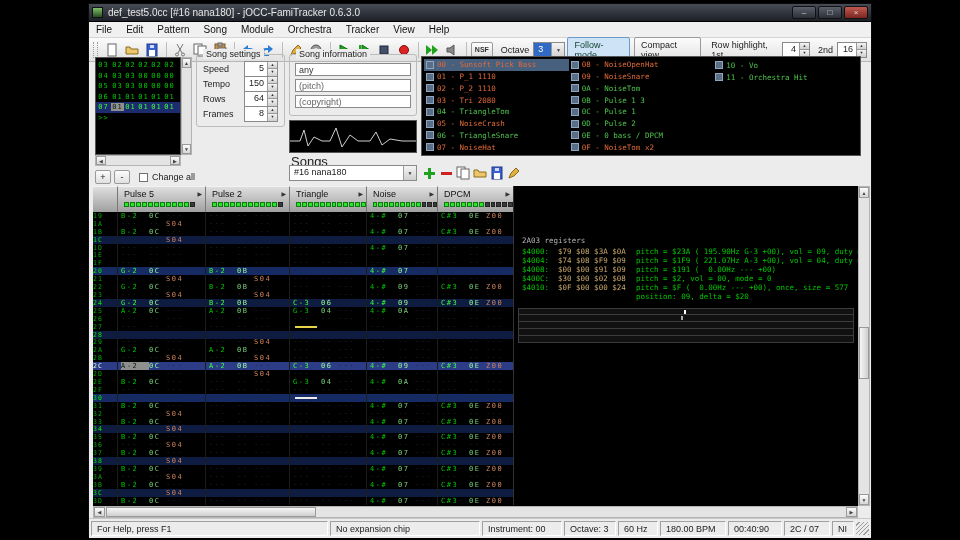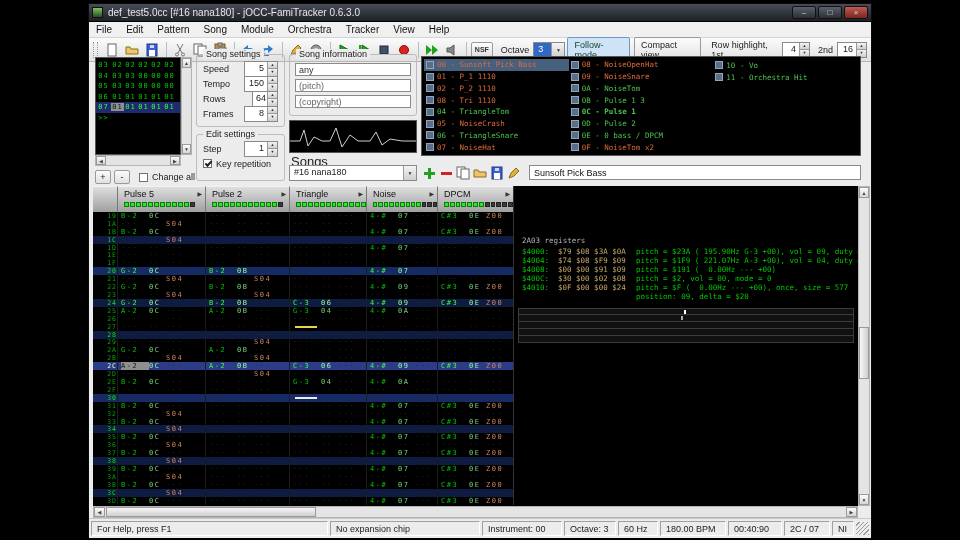--- a/index.html
+++ b/index.html
@@ -87,21 +87,21 @@
   .headers{position:absolute;left:24px;top:0;height:26px;display:flex}
   .ch-header{position:relative;height:26px;background:linear-gradient(#dedede,#a0a0a0);border-left:1px solid #787878;border-top:1px solid #f2f2f2;padding:2px 0 0 6px}
   .ch-name{font-size:9px;color:#111}
   .ch-meter{display:flex;gap:1px;margin-top:3px}
   .m{width:5px;height:5px;background:#3a3a3a;border:1px solid #222}
   .m.lit{background:#2ce62c;border-color:#0c7c0c}
   .ch-arrow{position:absolute;right:3px;top:3px;font-size:6px;color:#333}
   .w0{width:88px}.w1{width:84px}.w2{width:77px}.w3{width:71px}.w4{width:76px}
   .rows{position:absolute;left:0;top:26px;width:420px;height:293px}
   .p-row{display:flex;height:7.92px;align-items:center}
-  .p-num{width:24px;text-align:right;color:#00a800;font-family:"DejaVu Sans Mono",monospace;font-size:6.5px;letter-spacing:1px}
+  .p-num{width:24px;text-align:left;color:#00a800;font-family:"DejaVu Sans Mono",monospace;font-size:6.5px;letter-spacing:1px}
   .p-cell{height:100%;display:flex;align-items:center;overflow:hidden;border-left:1px solid #1c1c1c;padding-left:3px;font-family:"DejaVu Sans Mono",monospace;font-size:7px}
   .c0{width:88px}.c1{width:84px}.c2{width:77px}.c3{width:71px}.c4{width:76px}
   .nt{width:28px;color:#00c800;letter-spacing:1.5px;overflow:hidden;flex:none}
   .in{width:17px;color:#7ad27a;letter-spacing:1.5px;overflow:hidden;flex:none}
   .ef{width:26px;color:#d0845c;letter-spacing:1.5px;overflow:hidden;flex:none}
   .hl1{background:#0f1c42}.hl2{background:#162a63}.cur{background:#2c3c86}
   .hl1 .nt,.hl2 .nt,.cur .nt{color:#3cff3c}
   .hl1 .in,.hl2 .in,.cur .in{color:#9aff9a}
   .hl1 .p-num,.hl2 .p-num{color:#00e800}
   .cur .p-num{color:#d6ffd6}
@@ -377,59 +377,40 @@
               <div class="spin-field" style="width:22px">150</div>
               <div class="spin-btns">
                 <div class="spin-b">▲</div>
                 <div class="spin-b">▼</div>
               </div>
             </div>
           </div>
         <div class="fieldrow">
             <span class="lbl">Rows</span>
           <div class="spinner">
-              <div class="spin-field" style="width:14px">64</div>
+              <div class="spin-field" style="width:22px">64</div>
               <div class="spin-btns">
                 <div class="spin-b">▲</div>
                 <div class="spin-b">▼</div>
               </div>
             </div>
           </div>
         <div class="fieldrow">
             <span class="lbl">Frames</span>
           <div class="spinner">
               <div class="spin-field" style="width:22px">8</div>
               <div class="spin-btns">
                 <div class="spin-b">▲</div>
                 <div class="spin-b">▼</div>
               </div>
             </div>
           </div>
       </div>
     </div>
 
-    <div class="group" style="left:107px;top:130px;width:89px;height:47px">
-      <div class="group-label">Edit settings</div>
-      <div style="padding-top:6px">
-        <div class="fieldrow">
-            <span class="lbl">Step</span>
-          <div class="spinner">
-              <div class="spin-field" style="width:22px">1</div>
-              <div class="spin-btns">
-                <div class="spin-b">▲</div>
-                <div class="spin-b">▼</div>
-              </div>
-            </div>
-          </div>
-        <div class="fieldrow" style="justify-content:flex-start;gap:4px">
-          <div class="checkbox checked"></div>
-          <span class="cb-lbl">Key repetition</span>
-        </div>
-      </div>
-    </div>
 
     <div class="group" style="left:200px;top:50px;width:128px;height:62px">
       <div class="group-label">Song information</div>
       <div style="padding:8px 5px 0 5px;display:flex;flex-direction:column;gap:3px">
         <div class="txt" style="height:13px">any</div>
         <div class="txt" style="height:13px;color:#666">(pitch)</div>
         <div class="txt" style="height:13px;color:#666">(copyright)</div>
       </div>
     </div>
     <div class="waveform">
@@ -452,21 +433,21 @@
           <div class="inst-item">
             <span class="inst-chip"></span>
             <span style="color: rgb(224, 106, 58);">01 - P_1 1110</span>
           </div>
           <div class="inst-item">
             <span class="inst-chip"></span>
             <span style="color: rgb(224, 106, 58);">02 - P_2 1110</span>
           </div>
           <div class="inst-item">
             <span class="inst-chip"></span>
-            <span style="color: rgb(224, 106, 58);">08 - Tri 1110</span>
+            <span style="color: rgb(224, 106, 58);">03 - Tri 2080</span>
           </div>
           <div class="inst-item">
             <span class="inst-chip"></span>
             <span style="color: rgb(78, 196, 78);">04 - TriangleTom</span>
           </div>
           <div class="inst-item">
             <span class="inst-chip"></span>
             <span style="color: rgb(224, 106, 58);">05 - NoiseCrash</span>
           </div>
           <div class="inst-item">
@@ -490,21 +471,21 @@
           <div class="inst-item">
             <span class="inst-chip"></span>
             <span style="color: rgb(78, 196, 78);">0A - NoiseTom</span>
           </div>
           <div class="inst-item">
             <span class="inst-chip"></span>
             <span style="color: rgb(78, 196, 78);">0B - Pulse 1 3</span>
           </div>
           <div class="inst-item">
             <span class="inst-chip"></span>
-            <span style="color: rgb(78, 196, 78); font-weight: bold;">0C - Pulse 1</span>
+            <span style="color: rgb(78, 196, 78);">0C - Pulse 1</span>
           </div>
           <div class="inst-item">
             <span class="inst-chip"></span>
             <span style="color: rgb(78, 196, 78); text-align: center;">0D - Pulse 2</span>
           </div>
           <div class="inst-item">
             <span class="inst-chip"></span>
             <span style="color: rgb(78, 196, 78);">0E - 0 bass / DPCM</span>
           </div>
           <div class="inst-item">
@@ -553,21 +534,20 @@
               <rect x="5" y="8" width="6" height="6" fill="#fff"></rect>
               <rect x="6" y="3" width="4" height="3" fill="#cfd8ff"></rect>
             </svg>
           </div>
           <div class="tb-icon">
             <svg width="16" height="16" viewBox="0 0 16 16">
               <path d="M3 13l2-5 5-5 3 3-5 5z" fill="#e0b040" stroke="#8a6a20"></path>
             </svg>
           </div>
         </span>
-      <div class="inst-name-field">Sunsoft Pick Bass</div>
     </div>
 
     <div class="pattern">
       <div class="corner"></div>
       <div class="headers" id="ch-headers">
           <div class="ch-header w0">
             <div class="ch-name">Pulse 5</div>
             <div class="ch-meter">
               <span class="m lit"></span>
               <span class="m lit"></span>

